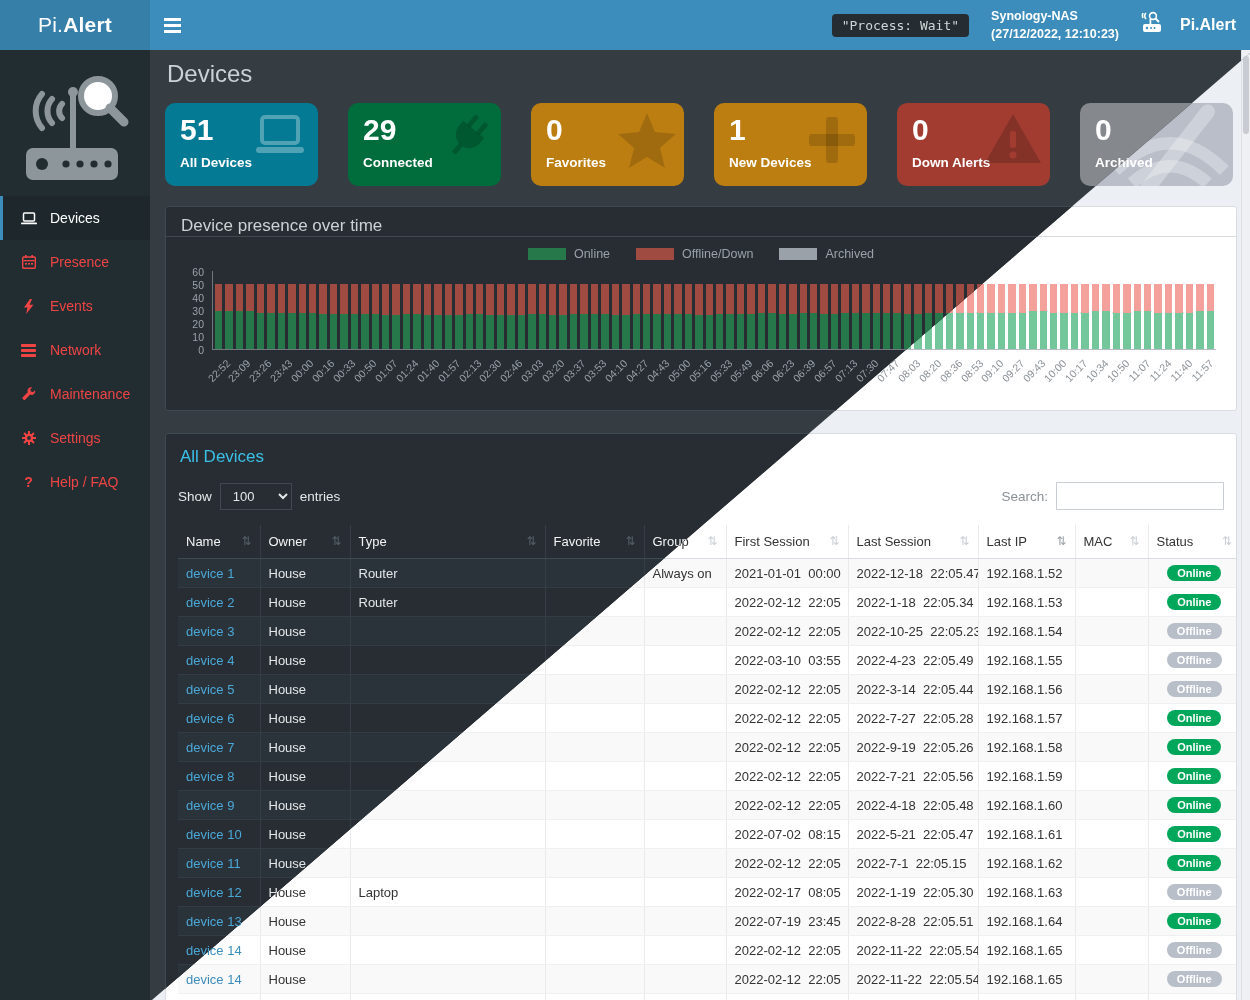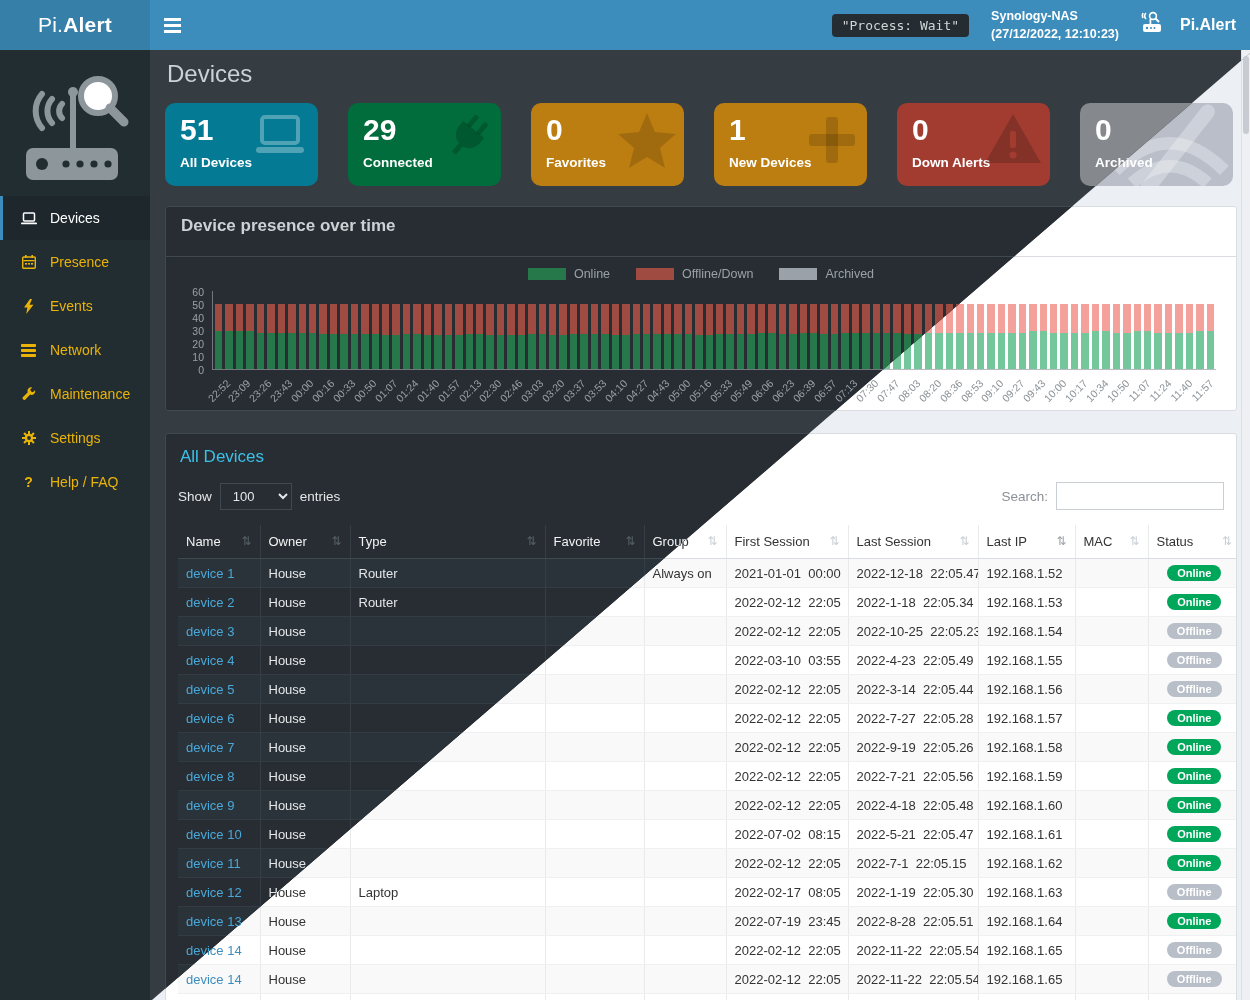--- a/index.html
+++ b/index.html
@@ -32,43 +32,43 @@
   .process-badge { font-family:"DejaVu Sans Mono","Liberation Mono",monospace; font-size:13px;
     background:#252d32; color:#d2d6d9; padding:4px 10px; border-radius:4px; }
   .hostblock { text-align:left; font-size:12.5px; font-weight:700; line-height:1.45; }
   .appname { display:flex; align-items:center; gap:9px; font-size:16px; font-weight:700; }
 
   
   .sidebar { position:absolute; left:0; top:50px; bottom:0; width:150px; background:#222d32; }
   .logo-wrap { padding:16px 12px 10px 12px; height:146px; display:flex; justify-content:center; }
   .menu { list-style:none; }
   .menu li { display:flex; align-items:center; gap:13px; height:44px; padding-left:17px;
-    color:#eab308; font-size:14px; cursor:pointer; border-left:3px solid transparent; }
+    color:#ef4444; font-size:14px; cursor:pointer; border-left:3px solid transparent; }
   .menu li.active { background:#1e282c; color:#fff; border-left-color:#3c8dbc; }
   .menu .mi { width:17px; display:flex; justify-content:center; }
 
   
   .content { margin-left:150px; padding:6px 13px 0 15px; height:950px; }
   h1.page-title { font-size:24px; font-weight:400; color:var(--heading); margin:4px 0 15px 2px; }
 
   .cards { display:flex; gap:30px; }
   .card { flex:0 0 153px; height:83px; border-radius:10px; color:#fff; position:relative;
     padding:11px 0 0 15px; overflow:hidden; }
   .card .num { font-size:30px; font-weight:700; line-height:1.05; }
   .card .lbl { font-size:13.5px; font-weight:700; margin-top:9px; }
   .card svg { position:absolute; right:6px; top:8px; }
   .c0 { background:#057a95; } .c1 { background:#016c3c; } .c2 { background:#bd7e11; }
   .c3 { background:#bd7e11; } .c4 { background:#a23c31; } .c5 { background:var(--card5); }
   .layer.light .c5 svg { transform:scale(2.1) translate(-12px,9px); opacity:.85; }
 
   
   .panel { background:var(--panel-bg); border:1px solid var(--panel-border); border-radius:3px; }
   .chart-panel { margin-top:20px; height:205px; }
-  .panel-head { padding:9px 15px 20px 15px; font-size:17px; color:var(--heading);
-    border-bottom:1px solid var(--panel-border);font-weight:bold; }
+  .panel-head { padding:9px 15px 0 15px; font-size:17px; color:var(--heading);
+    border-bottom:1px solid var(--panel-border); }
   .legend { display:flex; justify-content:center; gap:26px; padding:10px 0 2px 0; }
   .legend .li { display:flex; align-items:center; gap:8px; font-size:12.5px; color:var(--muted); cursor:pointer; }
   .legend .sw { width:38px; height:12px; display:inline-block; }
 
   .chart-area { position:relative; margin:2px 14px 0 6px; height:130px; }
   .ylabels { position:absolute; left:0; top:6px; width:32px; height:79px; }
   .ylab { position:absolute; right:0; font-size:10.5px; color:var(--muted); }
   .plot { position:absolute; left:40px; right:6px; top:6px; height:79px; display:flex;
     align-items:flex-end; gap:3px; border-left:1px solid var(--axis);
     border-bottom:1px solid var(--axis); padding:0 2px; }

